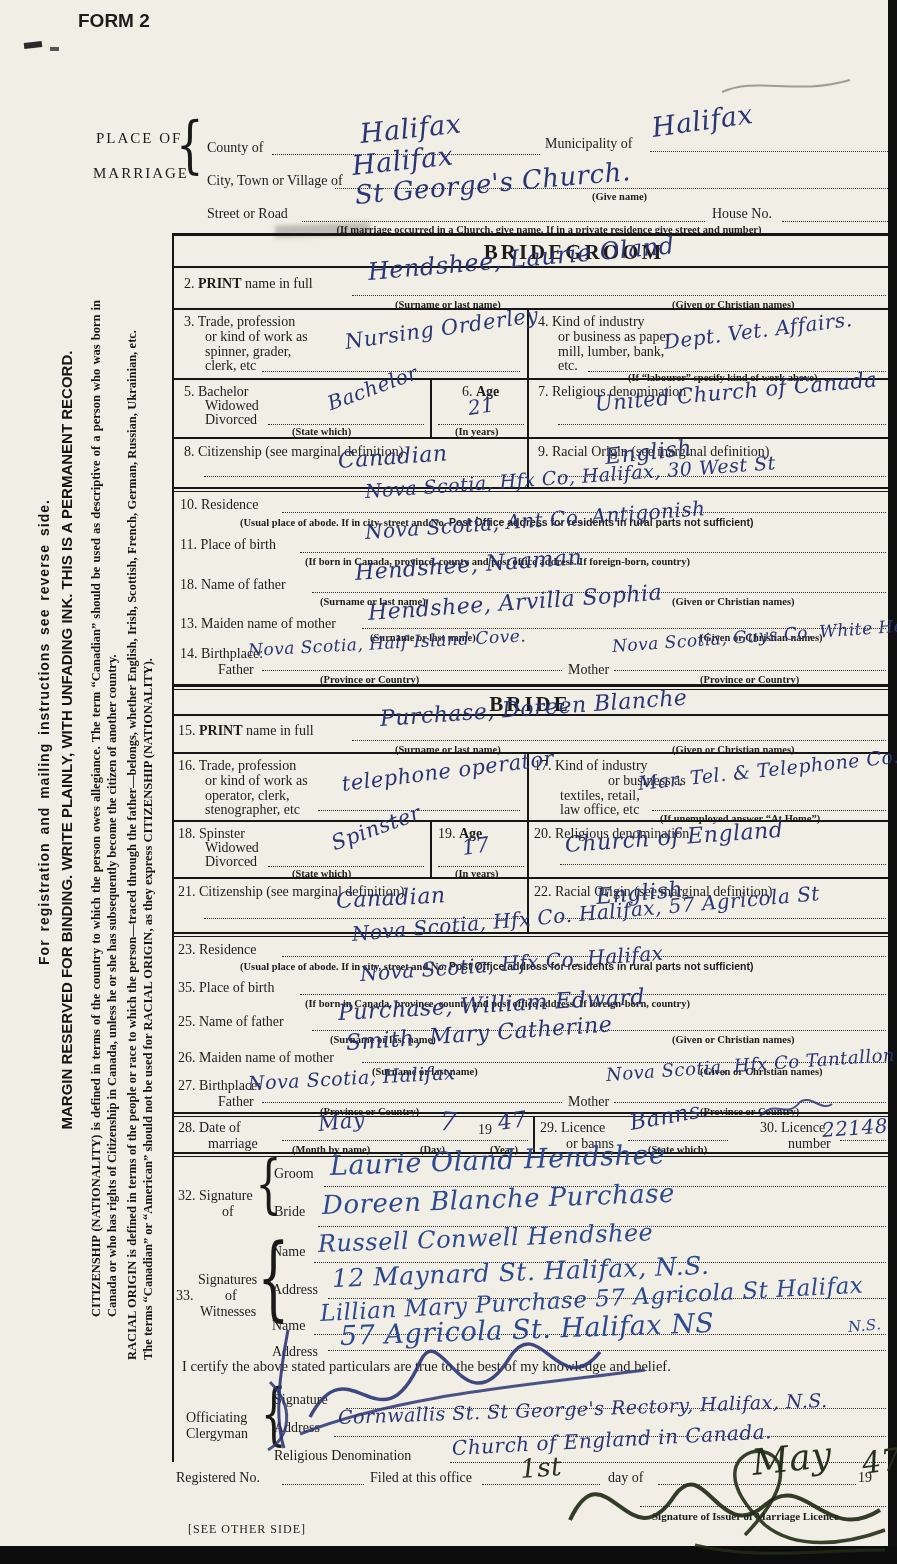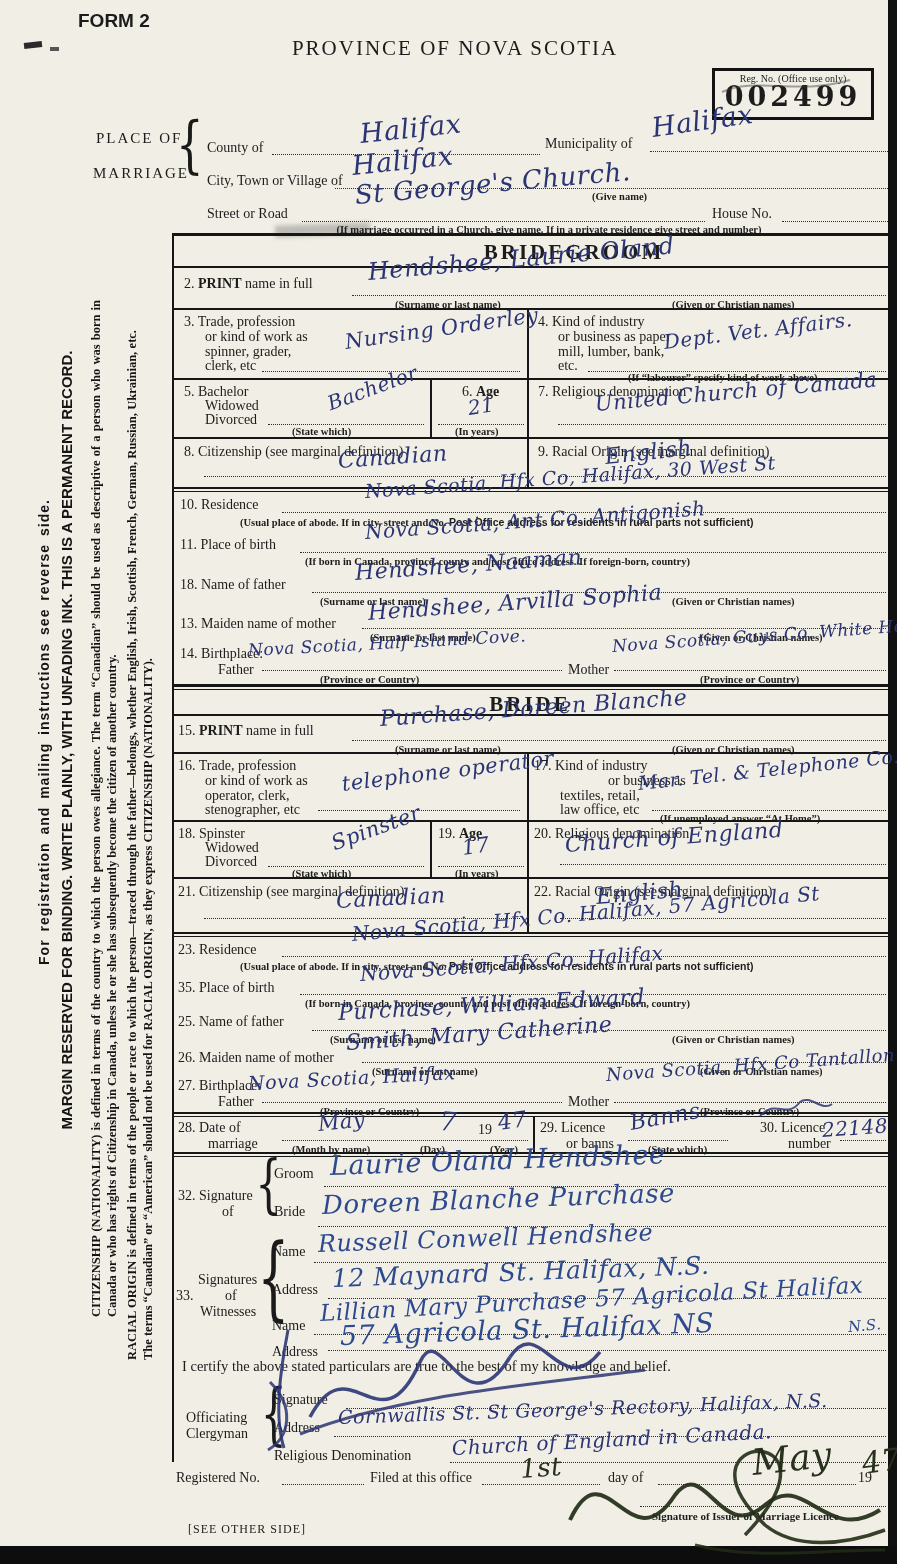--- a/index.html
+++ b/index.html
@@ -31,25 +31,20 @@
   <div class="abs" style="left:24px;top:42px;width:18px;height:6px;background:#2a2a2a;transform:rotate(-6deg);"></div>
   <div class="abs" style="left:50px;top:47px;width:9px;height:4px;background:#555;"></div>
   <div class="abs" style="left:275px;top:224px;width:95px;height:12px;background:rgba(70,70,70,.3);filter:blur(2px);transform:rotate(-2deg);"></div>
 
   <div class="vnote gothic" style="left:36px;top:1062px;width:660px;font-size:14px;letter-spacing:1px;word-spacing:3px;text-align:center;">For registration and mailing instructions see reverse side.</div>
   <div class="vnote gothic" style="left:58px;top:1190px;width:900px;font-size:15px;text-align:center;">MARGIN RESERVED FOR BINDING.  WRITE PLAINLY, WITH UNFADING INK.  THIS IS A PERMANENT RECORD.</div>
   <div class="vnote" style="left:88px;top:1317px;width:1017px;font-size:12.5px;font-weight:bold;line-height:16px;text-align:justify;">CITIZENSHIP (NATIONALITY) is defined in terms of the country to which the person owes allegiance.  The term “Canadian” should be used as descriptive of a person who was born in Canada or who has rights of Citizenship in Canada, unless he or she has subsequently become the citizen of another country.</div>
   <div class="vnote" style="left:124px;top:1360px;width:1030px;font-size:12.5px;font-weight:bold;line-height:16px;text-align:justify;">RACIAL ORIGIN is defined in terms of the people or race to which the person—traced through the father—belongs, whether English, Irish, Scottish, French, German, Russian, Ukrainian, etc.  The terms “Canadian” or “American” should not be used for RACIAL ORIGIN, as they express CITIZENSHIP (NATIONALITY).</div>
 
   <div class="abs gothic" style="left:78px;top:10px;font-size:19px;">FORM 2</div>
-  <div class="abs" style="left:130px;top:36px;width:650px;text-align:center;font-size:21px;letter-spacing:2px;">PROVINCE OF NOVA SCOTIA</div>
-  <div class="abs" style="left:712px;top:68px;width:156px;height:46px;border:3px solid #121212;">
-    <div style="font-size:10px;text-align:center;margin-top:2px;">Reg. No. (Office use only)</div>
-    <div style="font-family:'DejaVu Serif',serif;font-size:27px;font-weight:bold;text-align:center;letter-spacing:4px;margin-top:-3px;">002499</div>
-  </div>
   <svg style="left:716px;top:70px;" width="140" height="30" viewBox="0 0 140 30">
       <path d="M6,22 C40,6 80,26 134,10" stroke="#3a3a3a" stroke-width="2" fill="none" opacity=".45"></path>
     </svg>
 
   <div class="abs" style="left:96px;top:130px;font-size:15px;letter-spacing:2px;">PLACE OF</div>
   <div class="abs" style="left:93px;top:165px;font-size:15px;letter-spacing:2px;">MARRIAGE</div>
   <div class="brace" style="left:170px;top:114px;font-size:62px;transform:scaleX(.7);">{</div>
   <span class="lbl" style="left:207px;top:140px;">County of</span>
   <div class="dot" style="left:272px;top:154px;width:268px;"></div>
   <span class="hw" style="left:360px;top:118px;font-size:27px;transform:rotate(-6deg);">Halifax</span>

